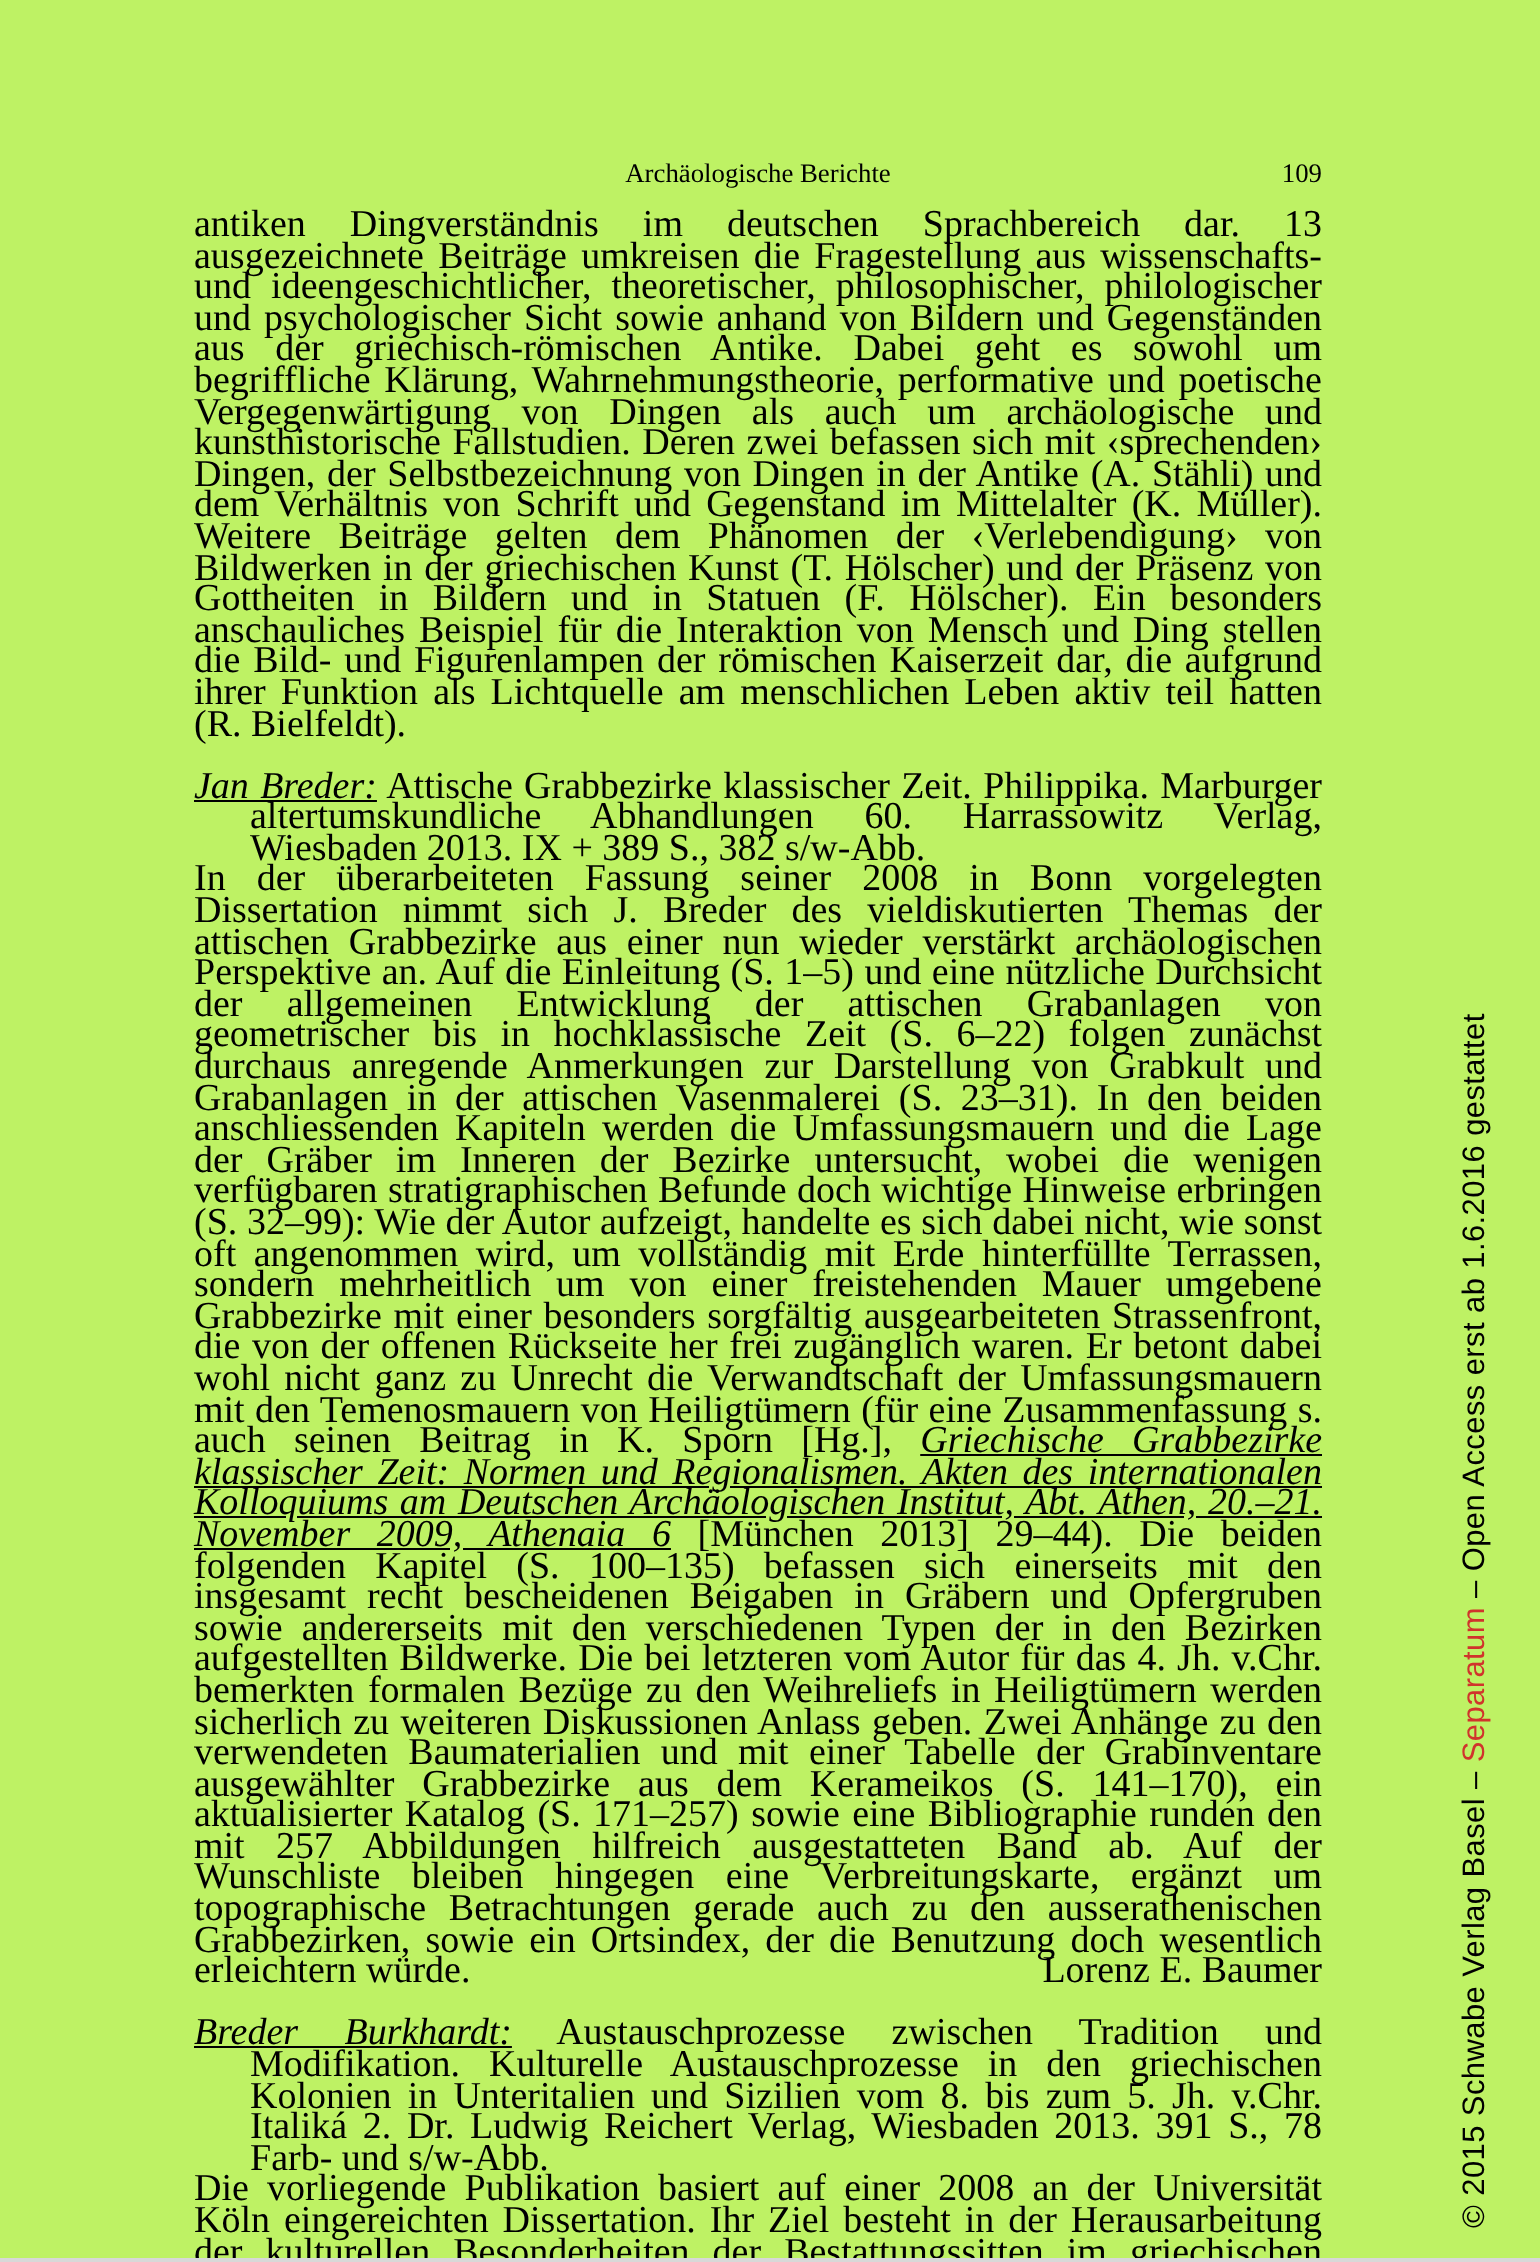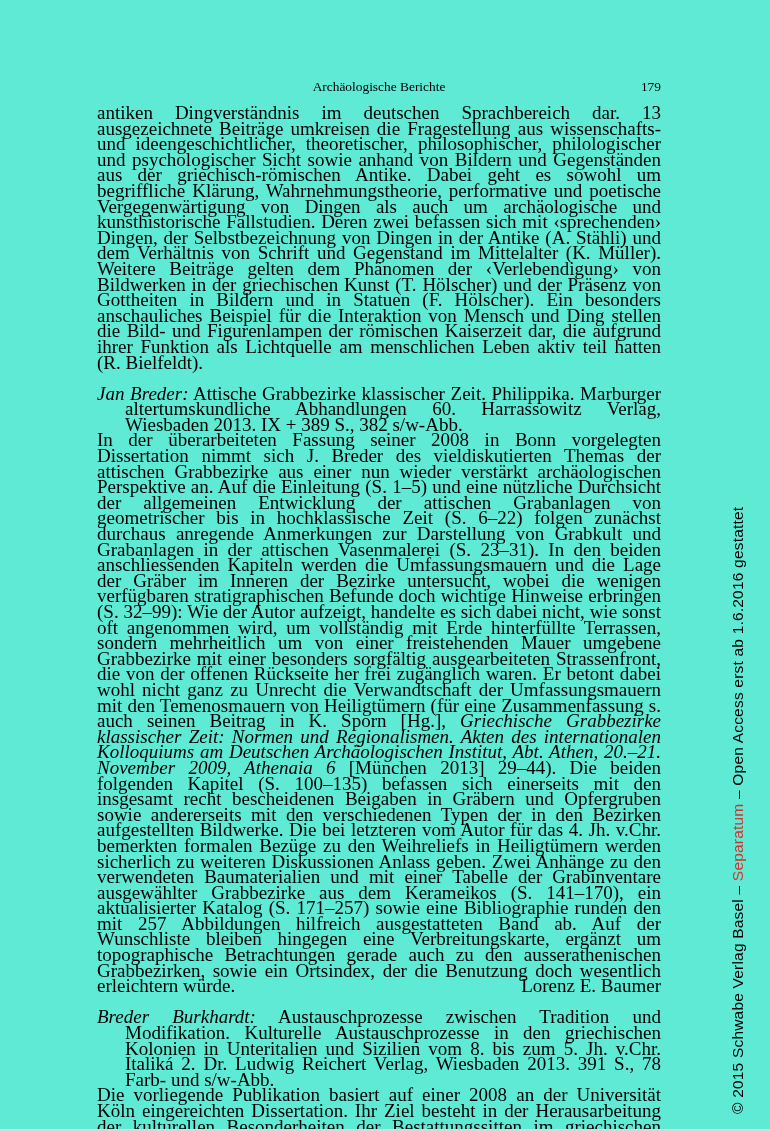--- a/index.html
+++ b/index.html
@@ -5,21 +5,21 @@
   * { margin: 0; padding: 0; box-sizing: border-box; }
   html, body { background: #f4f4f4; }
   body {
     width: 770px; height: 1131px;
     font-family: "Liberation Serif", serif;
     color: #000;
   }
   .page {
     position: relative;
     width: 770px; height: 1131px;
-    background: #5eead4;
+    background: #bef264;
     overflow: hidden;
     border-bottom: 2px solid #d8d8d8;
   }
   .running-head {
     position: absolute;
     left: 97px; top: 79px; width: 564px;
     font-size: 13.4px;
     line-height: 15.6px;
   }
   .rh-title { display: block; text-align: center; }
@@ -32,41 +32,41 @@
     text-align: justify;
     hyphens: auto;
   }
   p { margin: 0; }
   .para { text-align: justify; }
   .para.indent { text-indent: 17px; }
   .sig-line { text-align: right; }
   .hanging { padding-left: 28px; text-indent: -28px; text-align: justify; }
   .review-gap { margin-top: 15.6px; }
   .sig-float { float: right; }
-  .italic { font-style: italic; }
+  .italic { font-style: italic; text-decoration: underline; }
   .bold { font-weight: normal; }
   .vertical-note {
     position: absolute;
     left: 729px; top: 1114px;
     transform-origin: 0 0;
     transform: rotate(-90deg);
     white-space: nowrap;
     font-family: "Liberation Sans", sans-serif;
     font-size: 15.5px;
     letter-spacing: 0.2px;
   }
 </style>
 </head>
 <body>
 
 <div class="page">
 
   <div class="running-head">
     <span class="rh-title">Archäologische Berichte</span>
-    <span class="rh-page">179</span>
+    <span class="rh-page">109</span>
   </div>
 
   <main class="text-block">
 
     <p class="para"><span><span>antiken Dingverständnis im deutschen Sprachbereich dar. 13 ausgezeichnete Beiträge umkreisen die Fragestellung aus wissenschafts- und ideengeschichtlicher, theoretischer, philosophischer, philologischer und psychologischer Sicht sowie anhand von Bildern und Gegenständen aus der griechisch-römischen Antike. Dabei geht es sowohl um begriffliche Klärung, Wahrnehmungstheorie, performative und poetische Vergegenwärtigung von Dingen als auch um archäologische und kunsthistorische Fallstudien. Deren zwei befassen sich mit ‹sprechenden› Dingen, der Selbstbezeichnung von Dingen in der Antike (A. Stähli) und dem Verhältnis von Schrift und Gegenstand im Mittelalter (K. Müller). Weitere Beiträge gelten dem Phänomen der ‹Verlebendigung› von Bildwerken in der griechischen Kunst (T. Hölscher) und der Präsenz von Gottheiten in Bildern und in Statuen (F. Hölscher). Ein besonders anschauliches Beispiel für die Interaktion von Mensch und Ding stellen die Bild- und Figurenlampen der römischen Kaiserzeit dar, die aufgrund ihrer Funktion als Lichtquelle am menschlichen Leben aktiv teil hatten (R. Bielfeldt).</span></span></p>
 
 
 
     <p class="hanging review-gap"><span><span class="italic">Jan Breder:</span><span class="bold"> Attische Grabbezirke klassischer Zeit.</span><span> Philippika. Marburger altertumskundliche Abhandlungen 60. Harrassowitz Verlag, Wiesbaden 2013. IX + 389 S., 382 s/w-Abb.</span></span></p>
 

